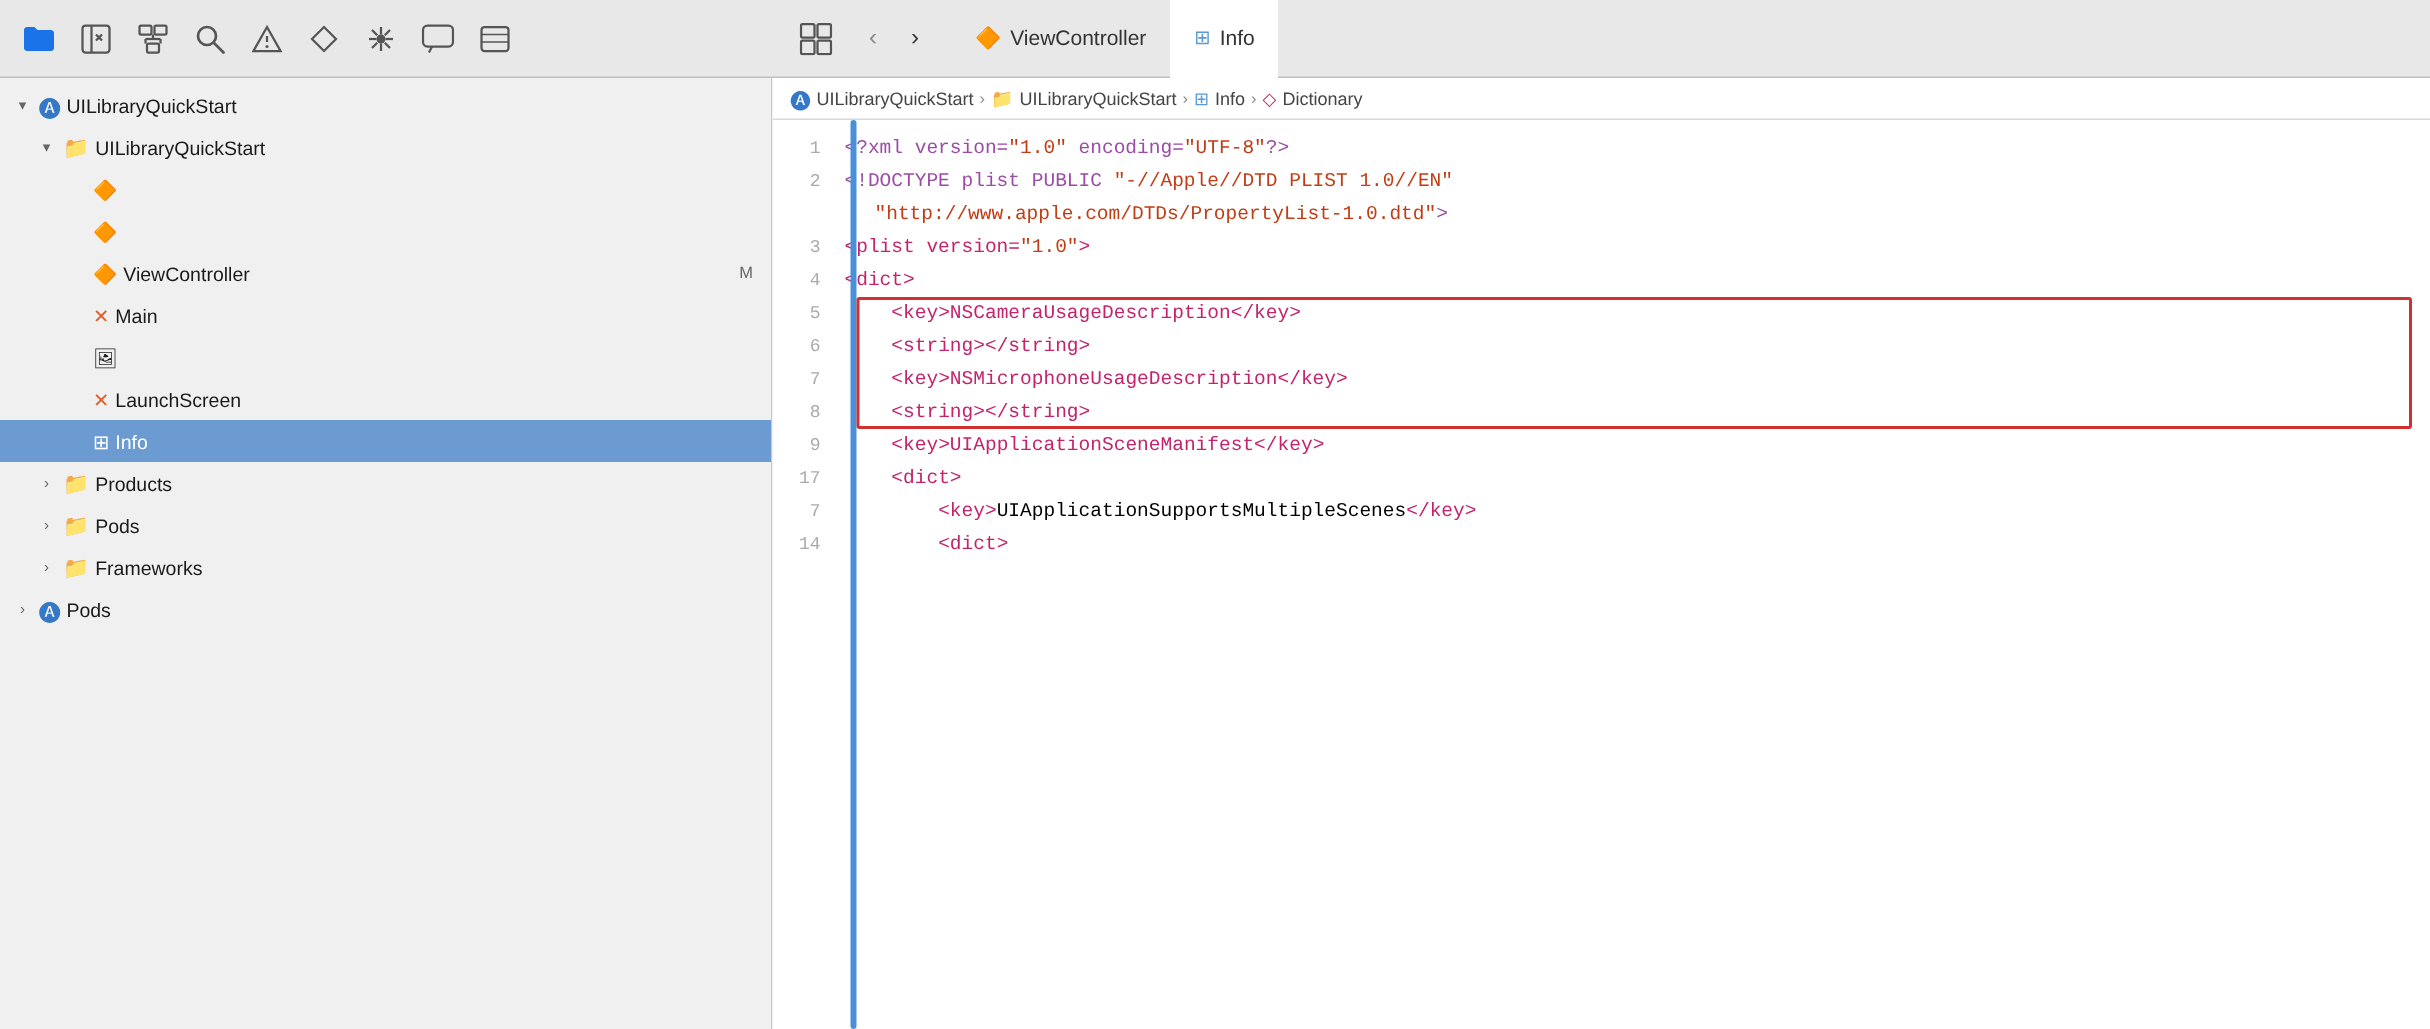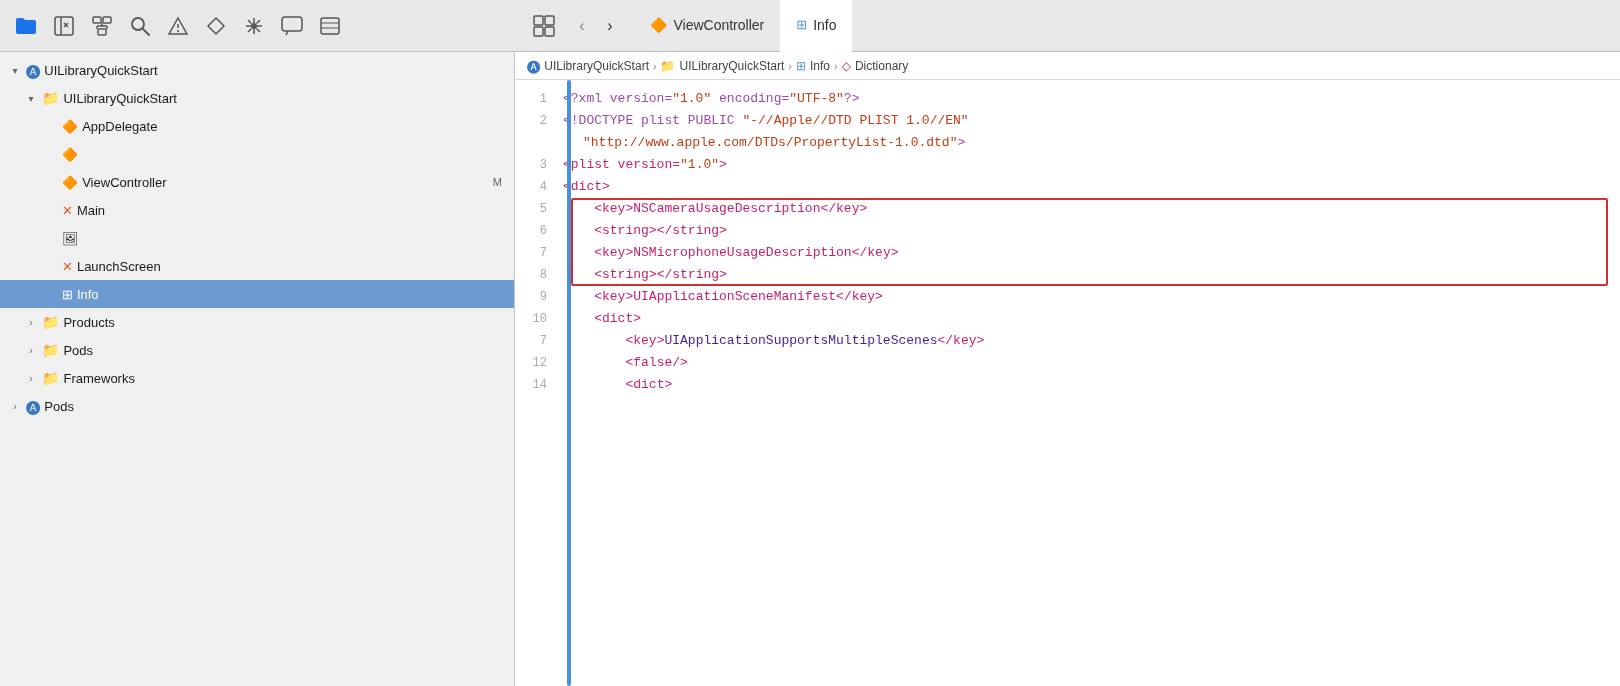--- a/index.html
+++ b/index.html
@@ -336,21 +336,20 @@
 
     <div class="sidebar-item" style="padding-left:24px;">
       <div class="disclosure open"></div>
       <span style="font-size:14px;">📁</span>
       <span class="sidebar-label">UILibraryQuickStart</span>
     </div>
 
     <div class="sidebar-item" style="padding-left:44px;">
       <span style="width:14px; display:inline-block;"></span>
       <span style="color:#e05d2b; font-size:13px; font-weight:bold;">🔶</span>
-      <span class="sidebar-label">AppDelegate</span>
     </div>
 
     <div class="sidebar-item" style="padding-left:44px;">
       <span style="width:14px; display:inline-block;"></span>
       <span style="color:#e05d2b; font-size:13px;">🔶</span>
     </div>
 
     <div class="sidebar-item" style="padding-left:44px;">
       <span style="width:14px; display:inline-block;"></span>
       <span style="color:#e05d2b; font-size:13px;">🔶</span>
@@ -476,33 +475,29 @@
           <span class="line-content">    <span class="xml-tag">&lt;string&gt;&lt;/string&gt;</span></span>
         </div>
       </div>
 
       <div class="code-line">
         <span class="line-number">9</span>
         <span class="line-content">    <span class="xml-tag">&lt;key&gt;</span><span style="color:#c4226b;">UIApplicationSceneManifest</span><span class="xml-tag">&lt;/key&gt;</span></span>
       </div>
 
       <div class="code-line">
-        <span class="line-number">10</span>
+        <span class="line-number">17</span>
         <span class="line-content">    <span class="xml-tag">&lt;dict&gt;</span></span>
       </div>
 
       <div class="code-line">
         <span class="line-number">7</span>
-        <span class="line-content">        <span class="xml-tag">&lt;key&gt;</span><span style="color:#4c1d95;">UIApplicationSupportsMultipleScenes</span><span class="xml-tag">&lt;/key&gt;</span></span>
-      </div>
-
-      <div class="code-line">
-        <span class="line-number">12</span>
-        <span class="line-content">        <span class="xml-tag">&lt;false/&gt;</span></span>
-      </div>
+        <span class="line-content">        <span class="xml-tag">&lt;key&gt;</span><span style="color:#000000;">UIApplicationSupportsMultipleScenes</span><span class="xml-tag">&lt;/key&gt;</span></span>
+      </div>
+
 
 
       <div class="code-line">
         <span class="line-number">14</span>
         <span class="line-content">        <span class="xml-tag">&lt;dict&gt;</span></span>
       </div>
 
     </div>
   </div>
 </div>

